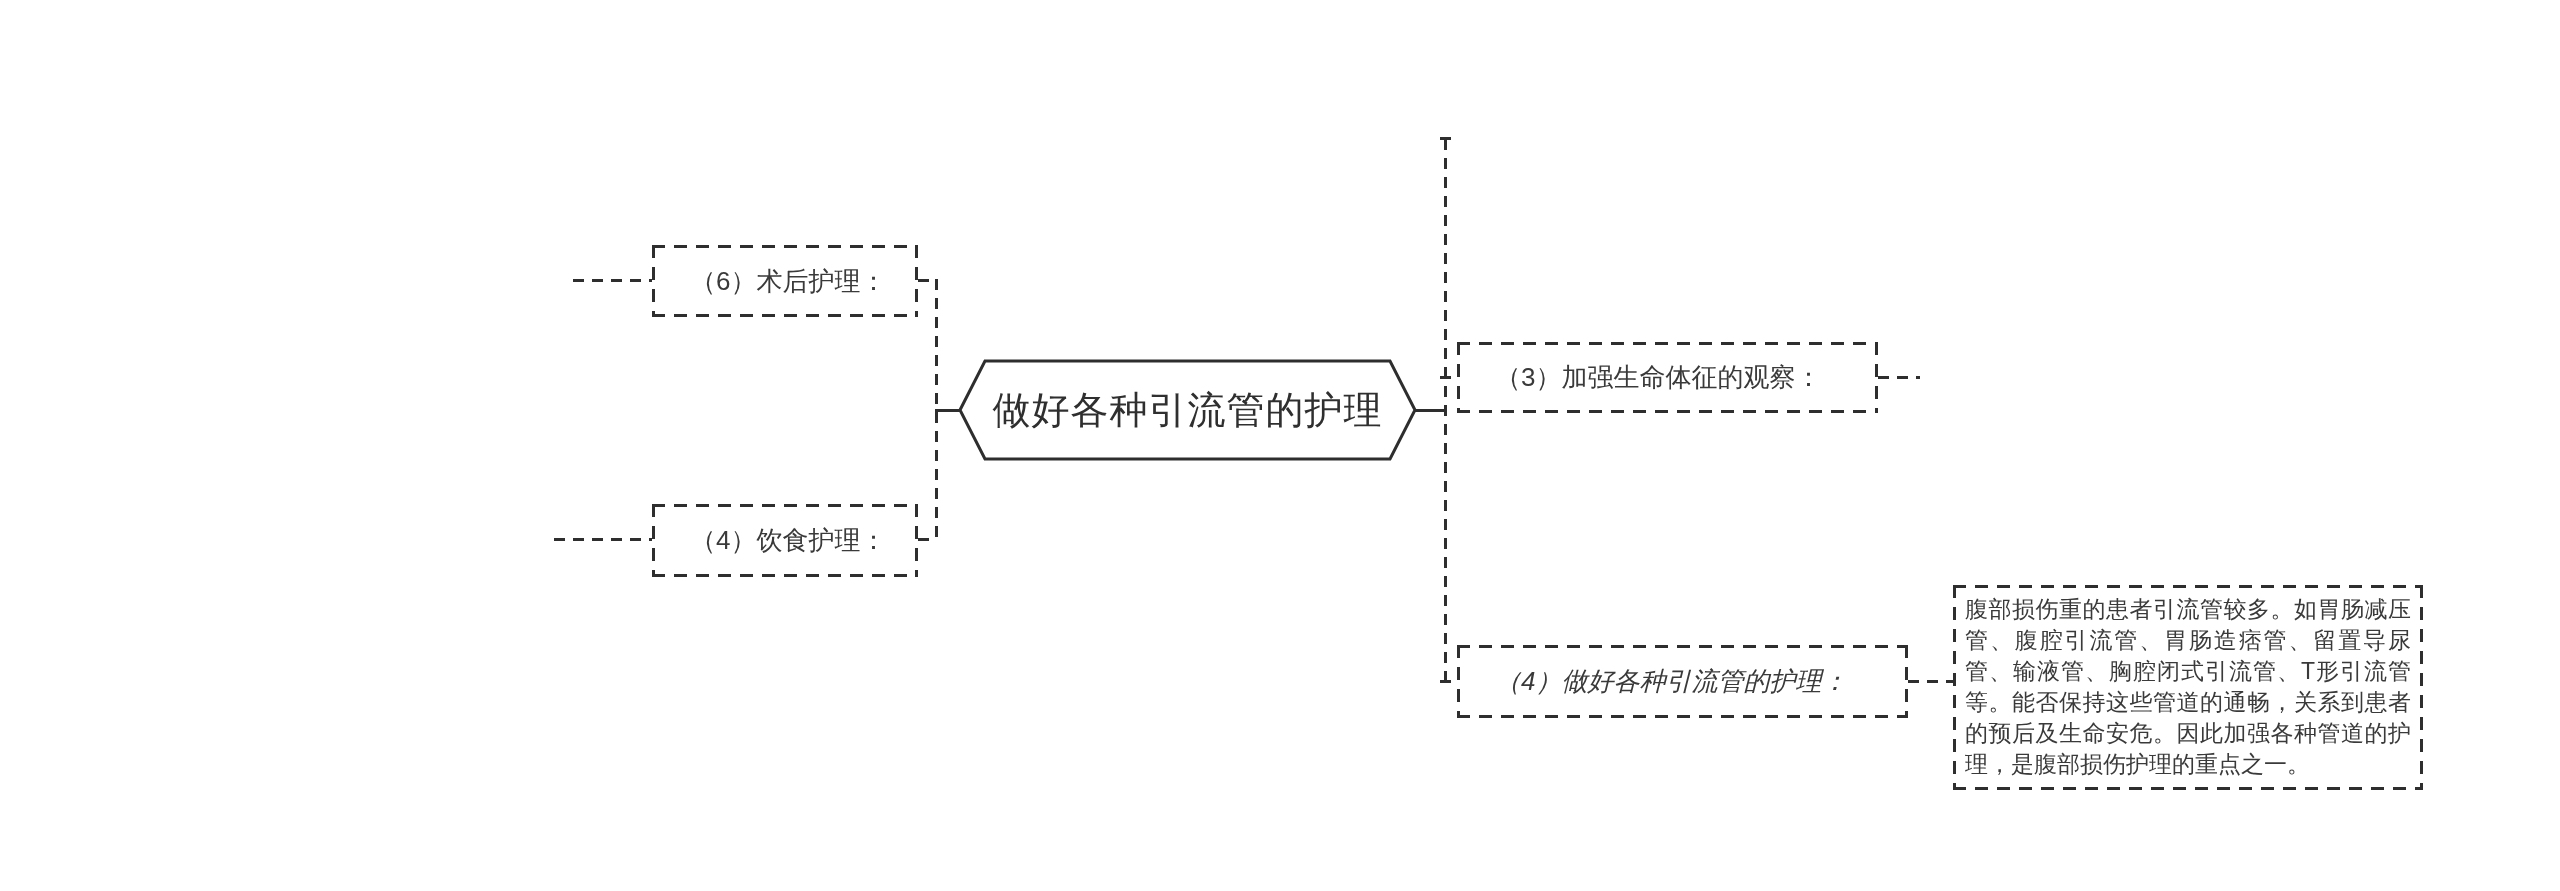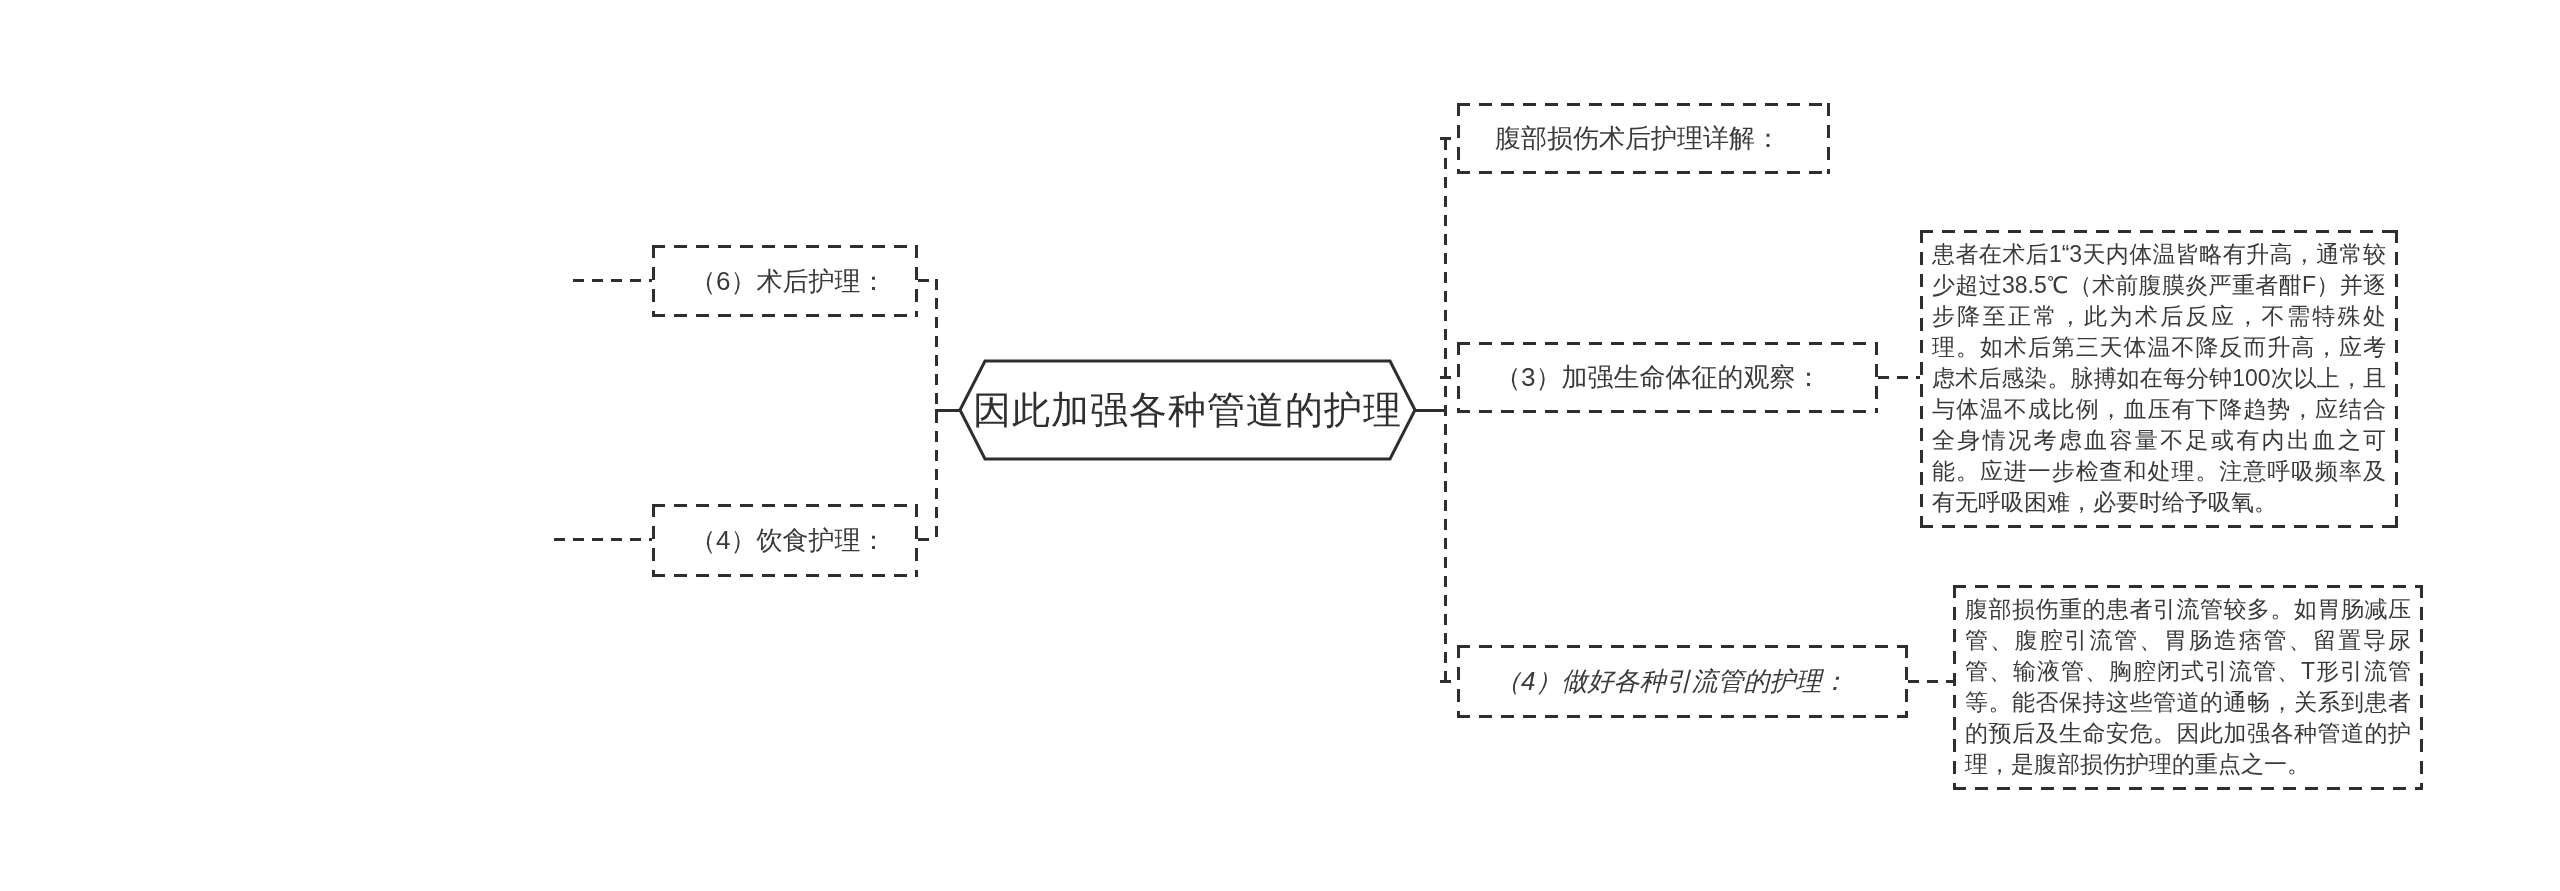--- a/index.html
+++ b/index.html
@@ -63,30 +63,28 @@
 
 
   <div class="dash-box node-label" style="left:652px;top:245px;width:266px;height:72px;">（6）术后护理：</div>
 
   <div class="dash-box node-label" style="left:652px;top:504px;width:266px;height:73px;">（4）饮食护理：</div>
 
   <div id="center-topic">
     <svg width="465" height="106" viewBox="0 0 465 106">
       <polygon points="5,53 30,4 435,4 460,53 435,102 30,102" fill="#ffffff" stroke="#2e2e2e" stroke-width="3"></polygon>
     </svg>
-    <div class="topic-label">因此加强各种管道的护理</div>
+    <div class="topic-label">做好各种引流管的护理</div>
   </div>
 
-  <div class="dash-box node-label" style="left:1457px;top:103px;width:373px;height:71px;">腹部损伤术后护理详解：</div>
 
   <div class="dash-box node-label" style="left:1457px;top:342px;width:421px;height:71px;">（3）加强生命体征的观察：</div>
 
   <div class="dash-box node-label" style="left:1457px;top:645px;width:451px;height:73px;font-style:italic;">（4）做好各种引流管的护理：</div>
 
-  <div class="dash-box detail" style="left:1920px;top:230px;width:478px;height:298px;">患者在术后1“3天内体温皆略有升高，通常较少超过38.5℃（术前腹膜炎严重者酣F）并逐步降至正常，此为术后反应，不需特殊处理。如术后第三天体温不降反而升高，应考虑术后感染。脉搏如在每分钟100次以上，且与体温不成比例，血压有下降趋势，应结合全身情况考虑血容量不足或有内出血之可能。应进一步检查和处理。注意呼吸频率及有无呼吸困难，必要时给予吸氧。</div>
 
   <div class="dash-box detail" style="left:1953px;top:585px;width:470px;height:205px;">腹部损伤重的患者引流管较多。如胃肠减压管、腹腔引流管、胃肠造痞管、留置导尿管、输液管、胸腔闭式引流管、T形引流管等。能否保持这些管道的通畅，关系到患者的预后及生命安危。因此加强各种管道的护理，是腹部损伤护理的重点之一。</div>
 
   <div class="dash-h" style="left:573px;top:279px;width:79px;"></div>
   <div class="dash-h" style="left:554px;top:538px;width:98px;"></div>
   <div class="dash-h" style="left:918px;top:279px;width:19px;"></div>
   <div class="dash-h" style="left:918px;top:538px;width:19px;"></div>
   <div class="dash-v" style="left:935px;top:279px;height:262px;"></div>
   <div class="solid-h" style="left:935px;top:409px;width:25px;"></div>
 

